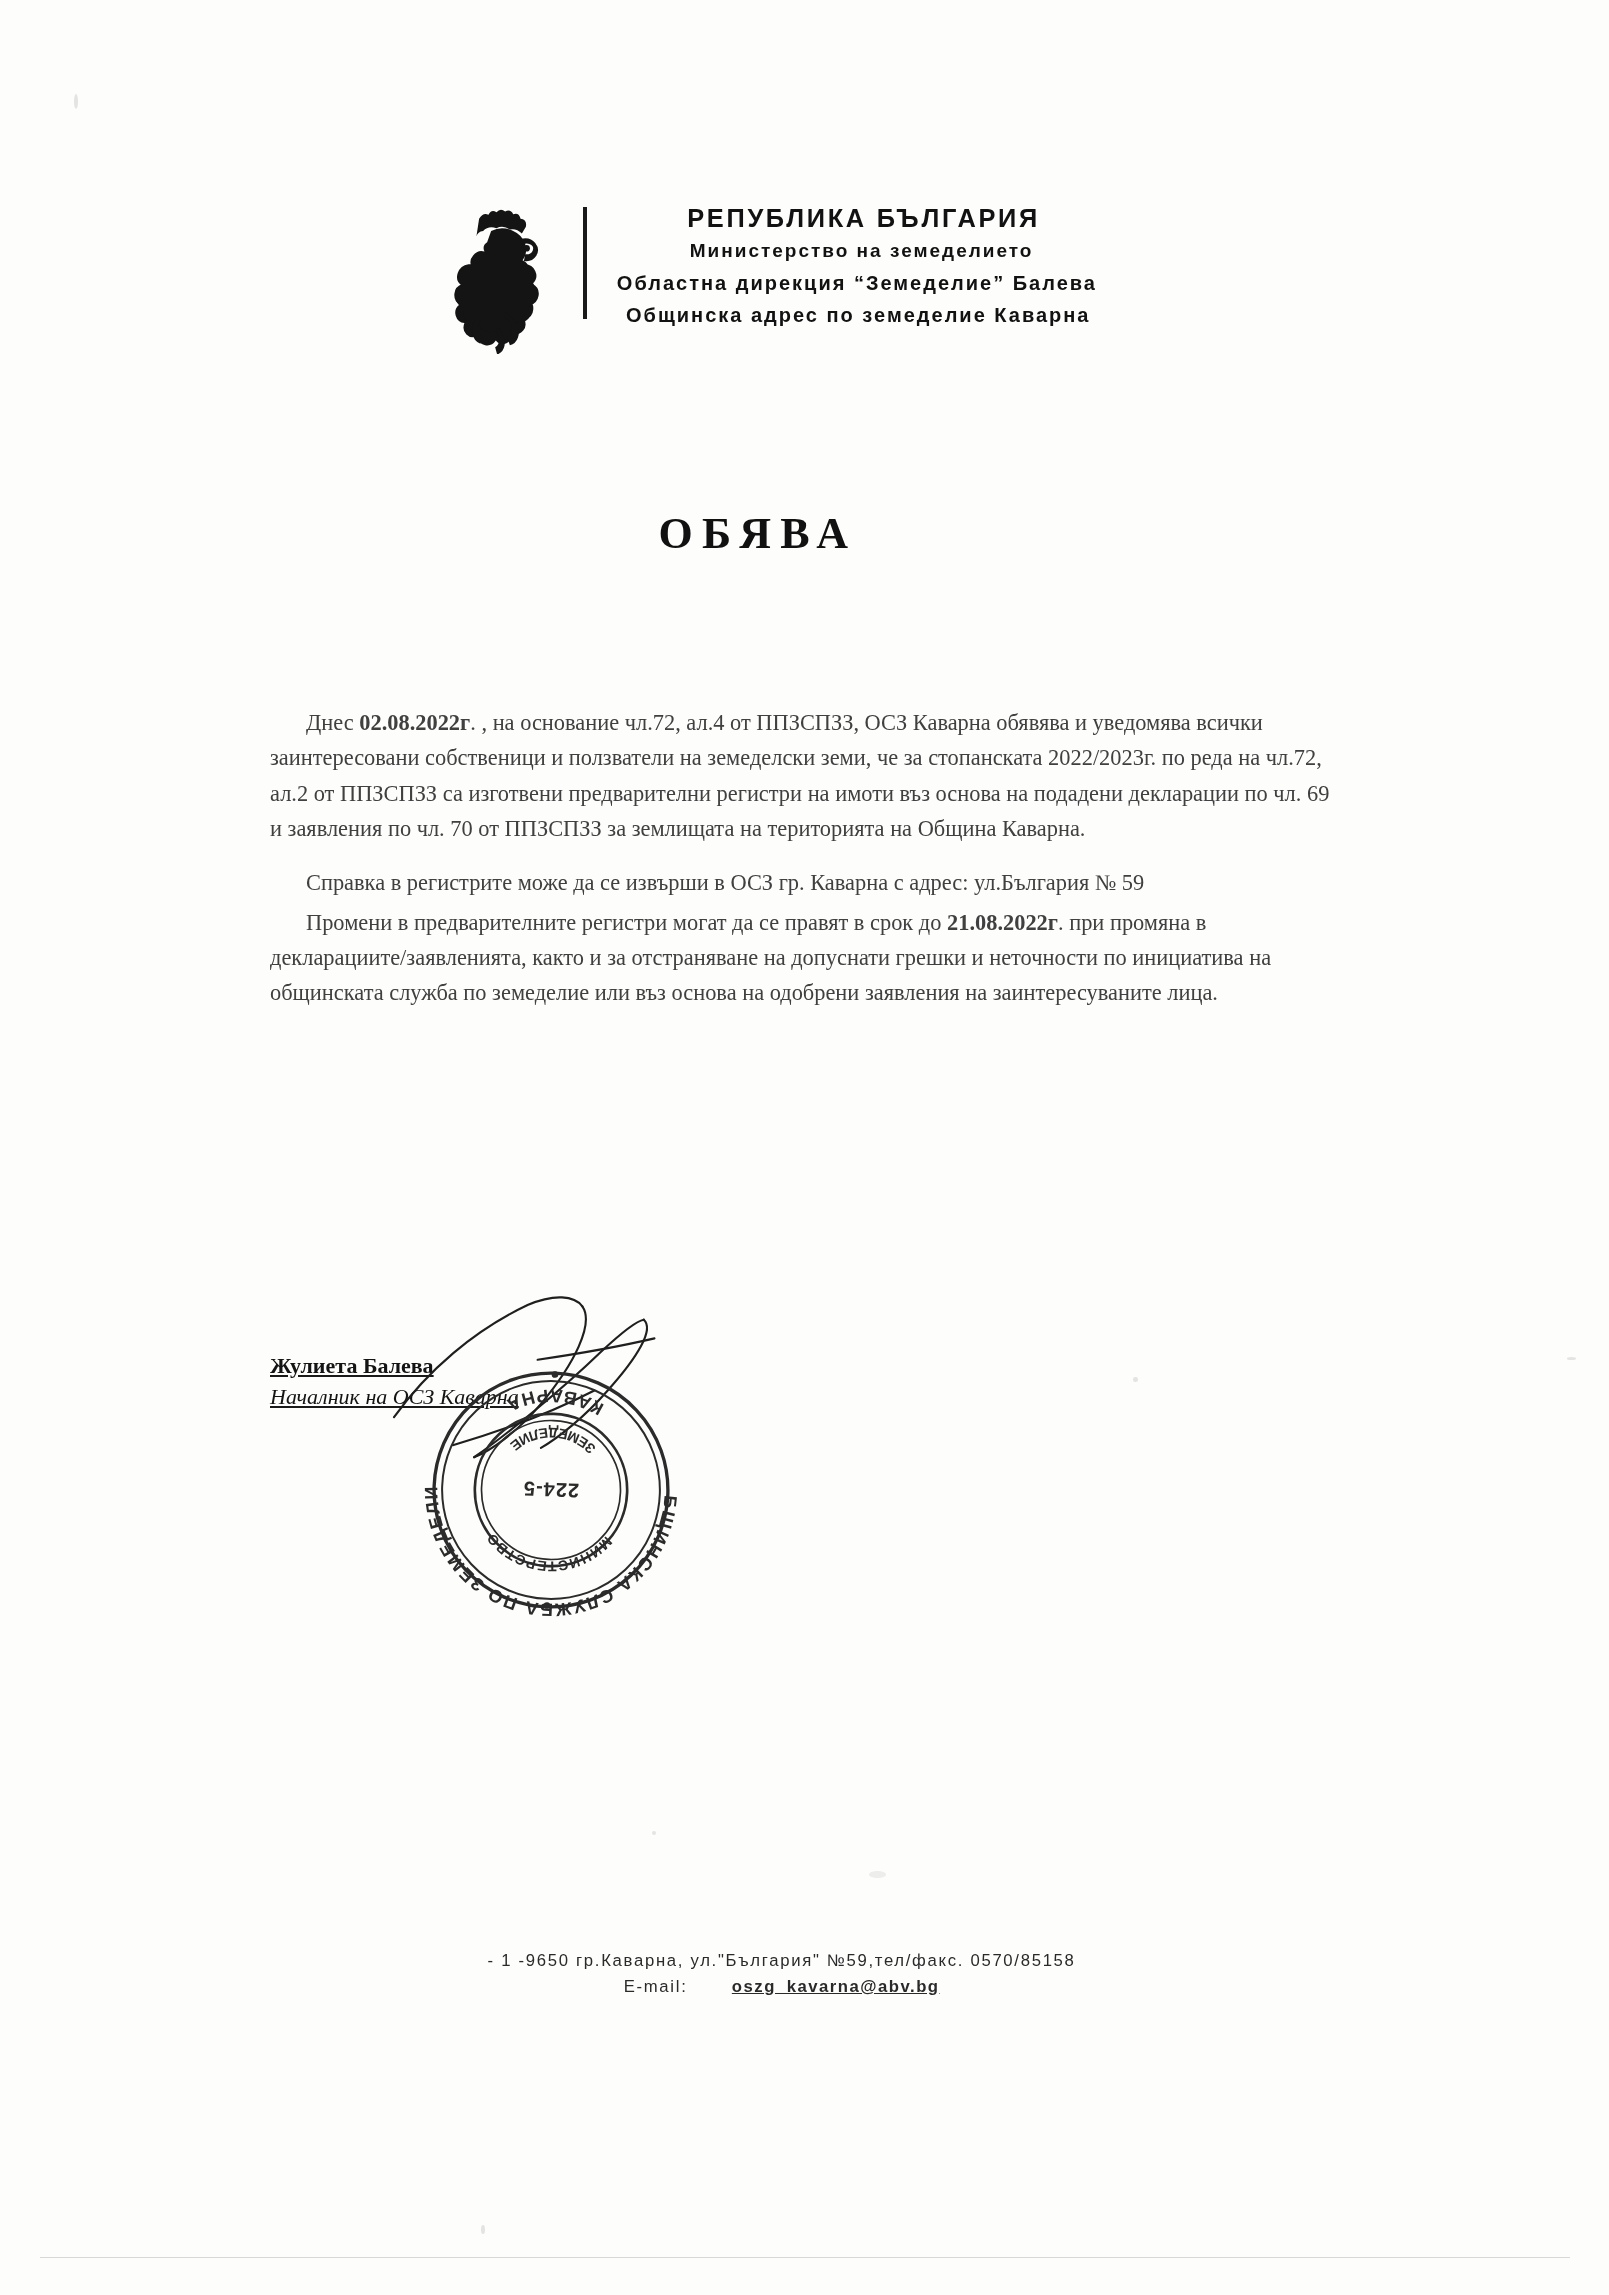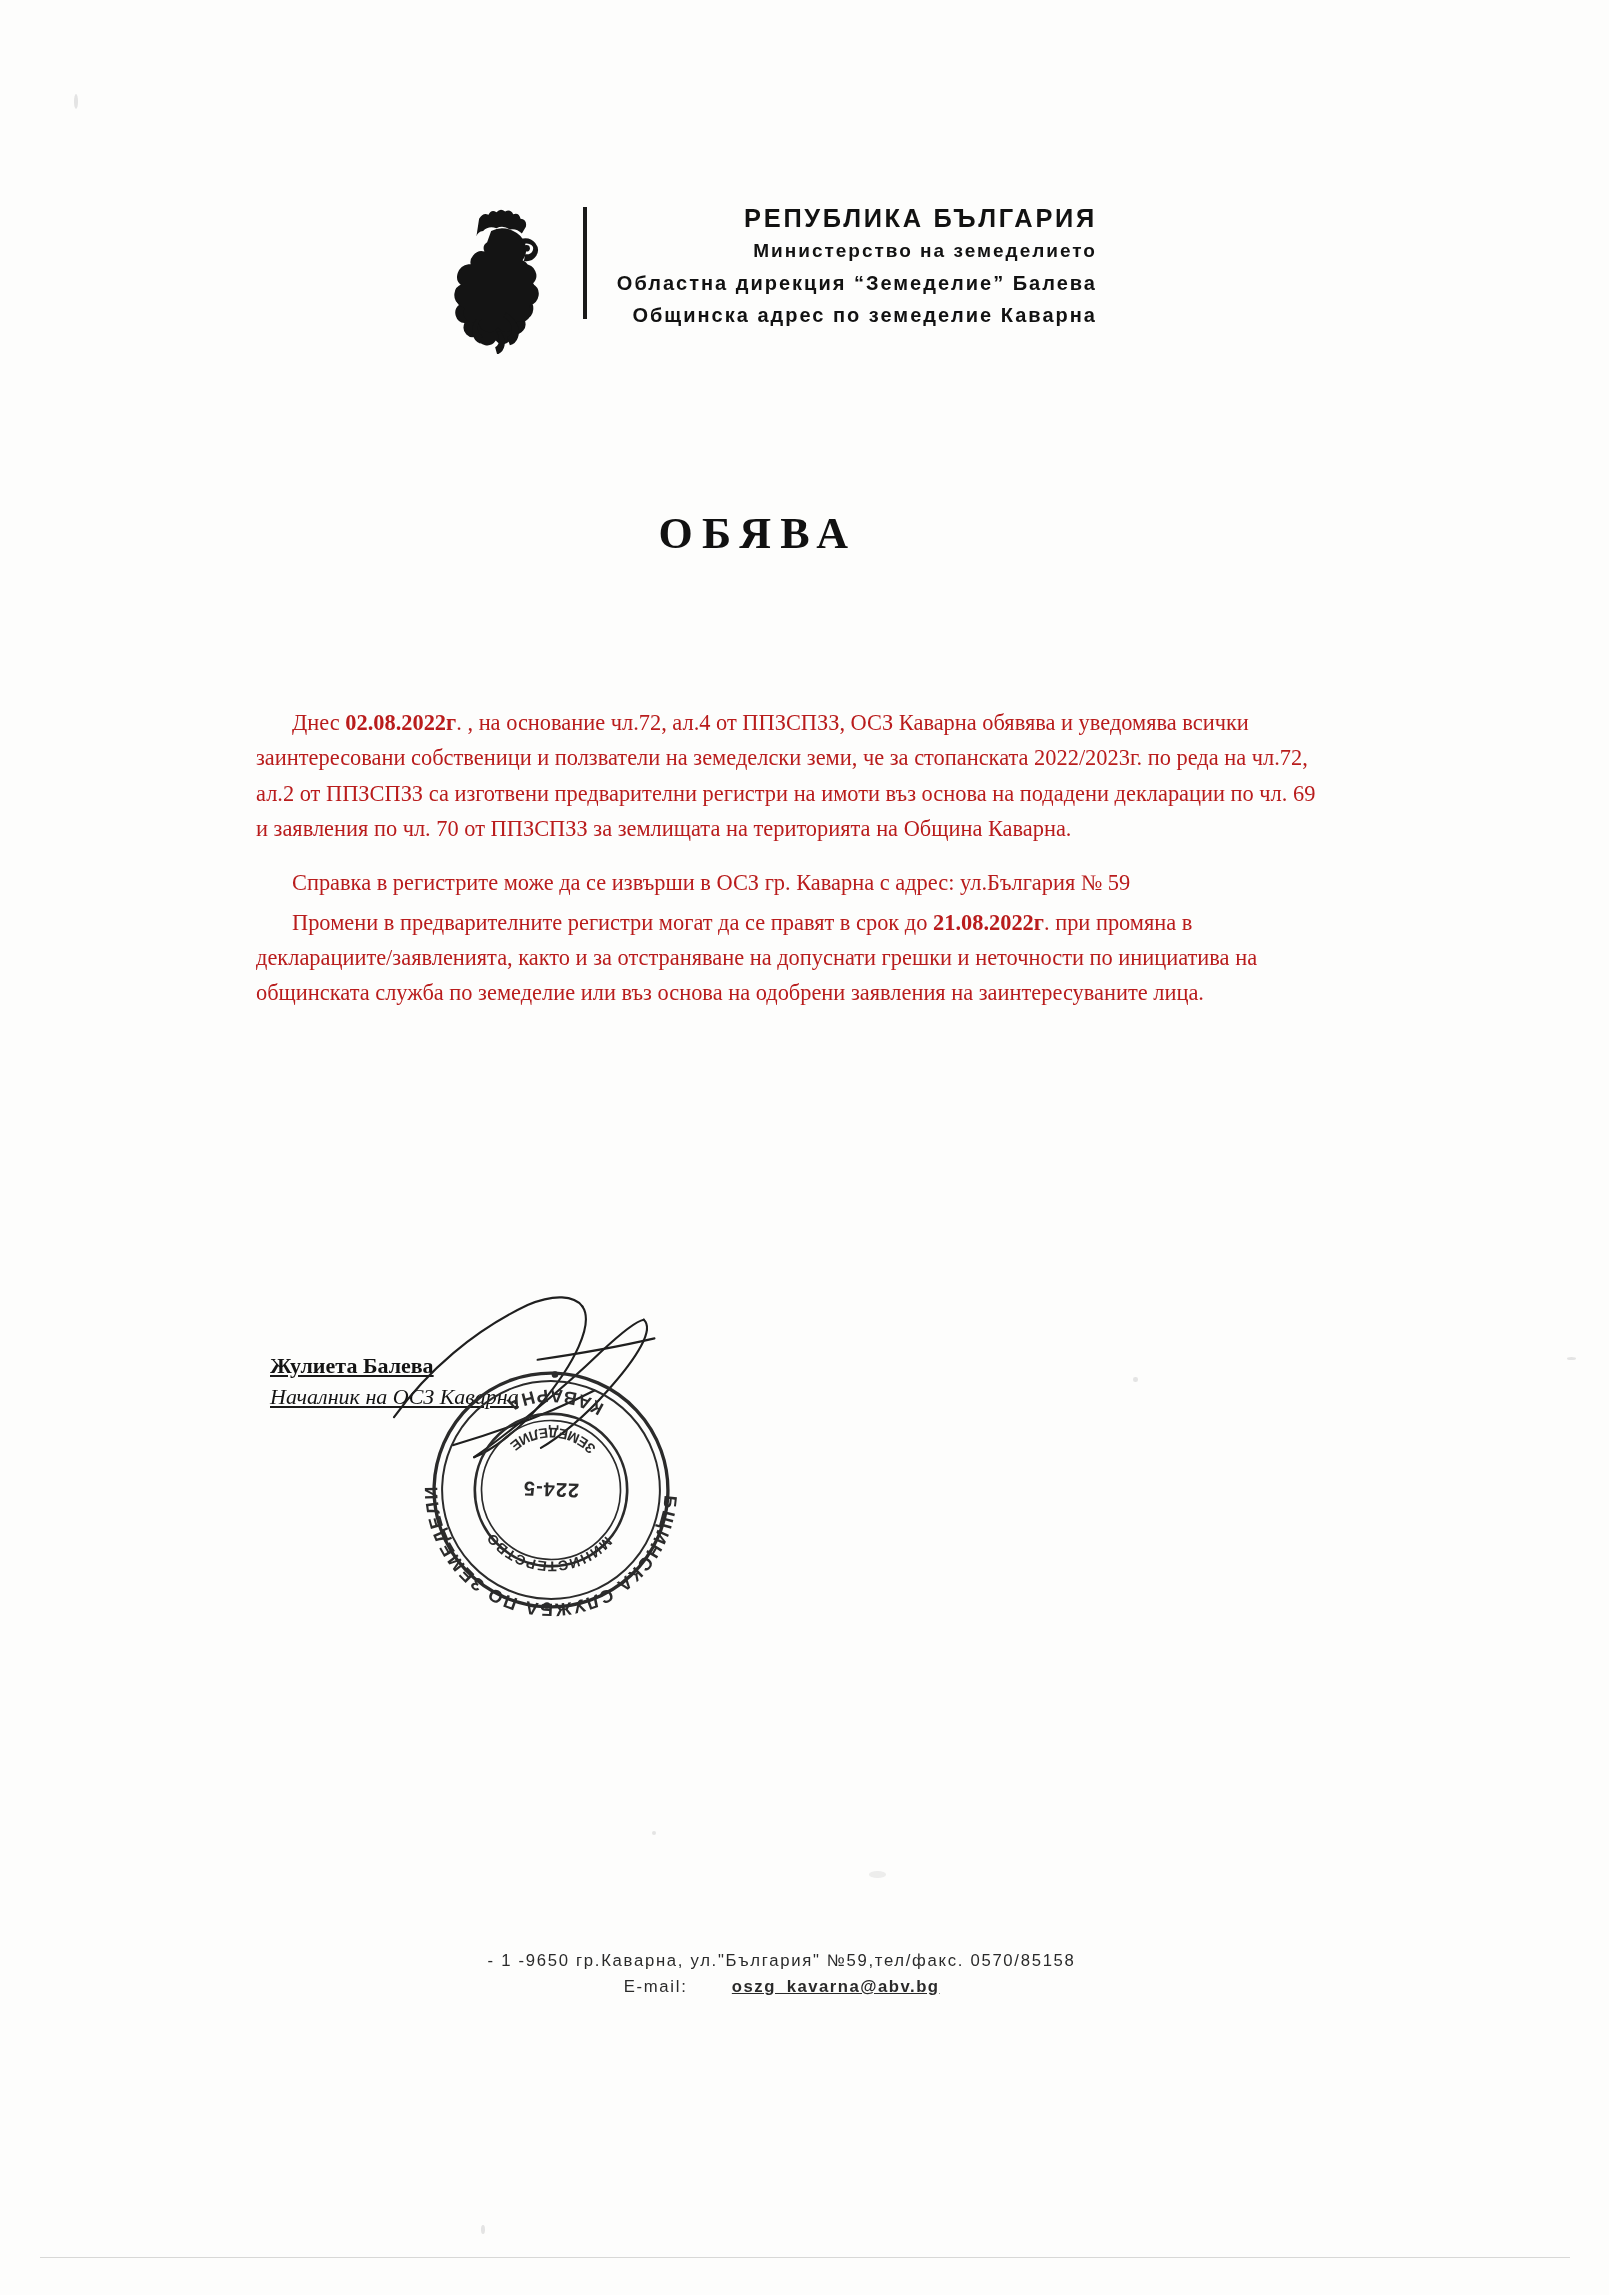--- a/index.html
+++ b/index.html
@@ -73,21 +73,20 @@
   }
 
   .header-text {
     padding-left: 12px;
     display: flex;
     flex-direction: column;
     justify-content: flex-start;
     font-family: "Liberation Sans", sans-serif;
     font-weight: bold;
     color: #121212;
-    align-items: flex-end;
   }
   .h-line1 {
     font-size: 25.4px;
     letter-spacing: 2.7px;
     line-height: 1.42;
     text-align: center;
     padding-left: 13.4px;
   }
   .h-line2 {
     font-size: 19px;
@@ -122,25 +121,25 @@
     font-size: 44px;
     letter-spacing: 9.4px;
     color: #111;
     transform: translateX(-47px);
   }
 
   
   .body-text {
     position: absolute;
     top: 705px;
-    left: 256px;
+    left: 270px;
     width: 1076px;
     font-size: 22.4px;
     line-height: 1.58;
-    color: #b91c1c;
+    color: #404040;
     text-align: left;
   }
   .body-text p {
     margin: 0 0 18.7px 0;
     text-indent: 36px;
   }
   .body-text p.tight { margin-bottom: 4px; }
   .b { font-weight: bold; }
 
   

